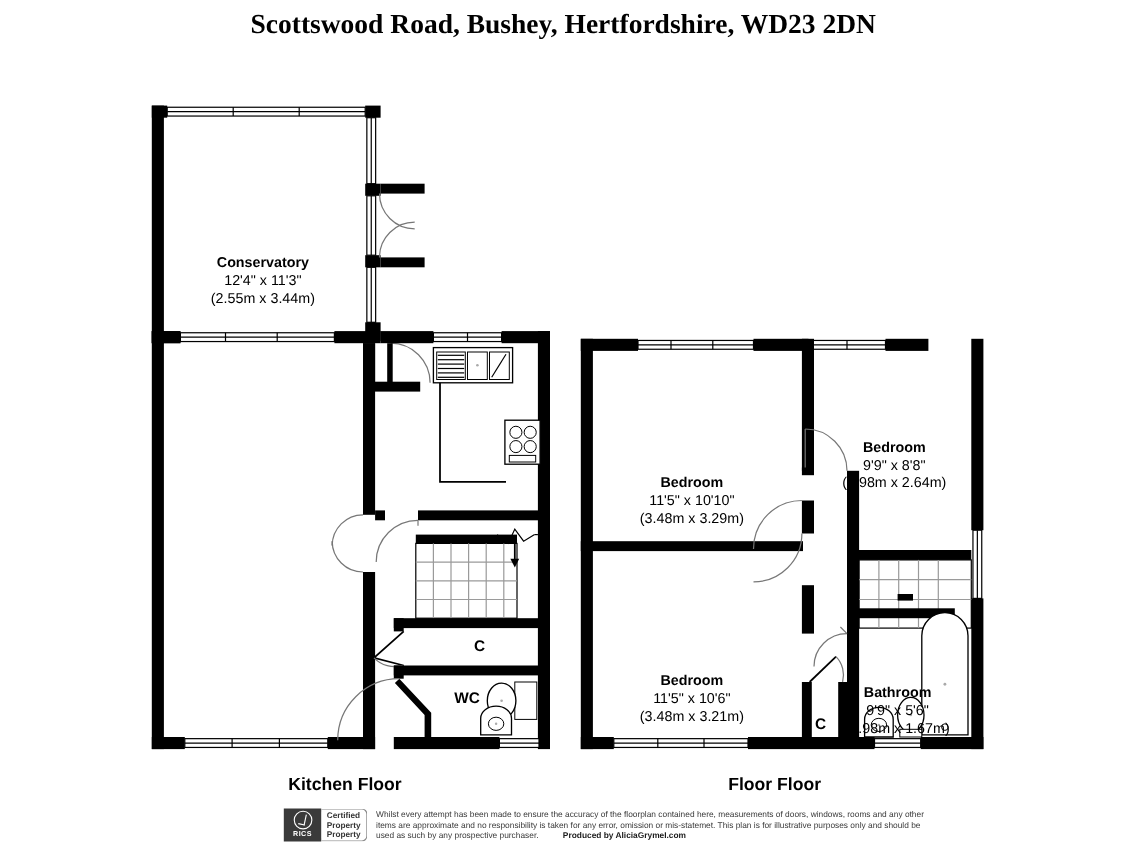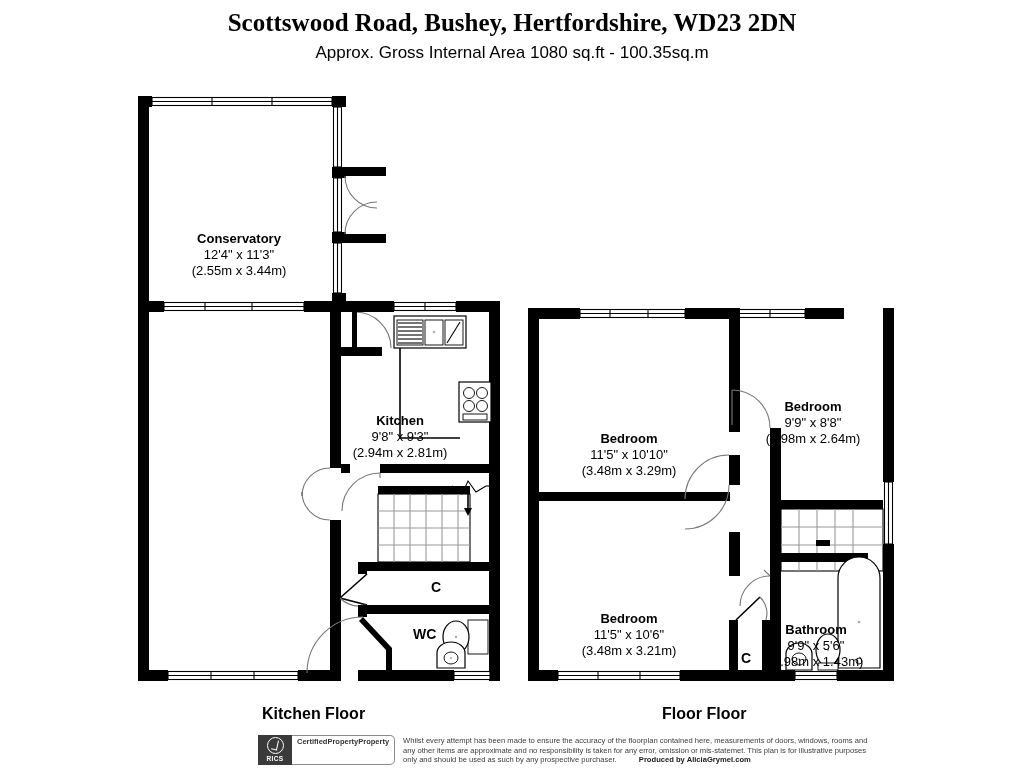--- a/index.html
+++ b/index.html
@@ -153,40 +153,39 @@
   .rics-text {
     border: 1px solid #8a8a8a;
     border-left: none;
     border-radius: 0 5px 5px 0;
     padding: 2px 5px 0 5px;
     font-size: 7.5px;
     line-height: 8.6px;
     font-weight: bold;
     color: #333333;
     display: flex;
-    flex-direction: row;
+    flex-direction: column;
     justify-content: center;
   }
   .disclaimer {
     font-size: 7.6px;
     line-height: 9.6px;
     color: #3b3b3b;
     max-width: 500px;
     padding-top: 1px;
   }
   .disclaimer b { font-weight: bold; color: #1a1a1a; margin-left: 20px; }
 </style>
 </head>
 <body>
 
 <div id="page">
 
   <div class="header">
     <div class="title">Scottswood Road, Bushey, Hertfordshire, WD23 2DN</div>
-    <div class="subtitle">Approx. Gross Internal Area   1080 sq.ft - 100.35sq.m</div>
   </div>
 
   <svg class="plan" viewBox="0 0 1024 768">
 
     <g>
 
       <rect class="wall" x="138" y="96" width="11" height="216"></rect>
 
       <rect class="wall" x="138" y="96" width="14" height="11"></rect>
       <rect class="wall" x="332" y="96" width="14" height="11"></rect>
@@ -404,25 +403,20 @@
       <path class="swing" d="M 760 597 A 24 24 0 0 1 766 620"></path>
     </g>
   </svg>
 
   <div class="room-label" id="lbl-conservatory" style="left:176px; top:183px; width:126px;">
     <span class="rname">Conservatory</span>
     <span class="rdim">12'4" x 11'3"</span>
     <span class="rdimm">(2.55m x 3.44m)</span>
   </div>
 
-  <div class="room-label" id="lbl-kitchen" style="left:336px; top:365px; width:128px;">
-    <span class="rname">Kitchen</span>
-    <span class="rdim">9'8" x 9'3"</span>
-    <span class="rdimm">(2.94m x 2.81m)</span>
-  </div>
 
 
   <div class="mini-label" id="lbl-c-ground" style="left:431px; top:579px;">C</div>
 
   <div class="mini-label" id="lbl-wc" style="left:413px; top:626px;">WC</div>
 
   <div class="room-label" id="lbl-bed1" style="left:568px; top:383px; width:122px;">
     <span class="rname">Bedroom</span>
     <span class="rdim">11'5" x 10'10"</span>
     <span class="rdimm">(3.48m x 3.29m)</span>
@@ -436,21 +430,21 @@
 
   <div class="room-label" id="lbl-bed3" style="left:568px; top:563px; width:122px;">
     <span class="rname">Bedroom</span>
     <span class="rdim">11'5" x 10'6"</span>
     <span class="rdimm">(3.48m x 3.21m)</span>
   </div>
 
   <div class="room-label" id="lbl-bath" style="left:755px; top:574px; width:122px;">
     <span class="rname">Bathroom</span>
     <span class="rdim">9'9" x 5'6"</span>
-    <span class="rdimm">(2.98m x 1.43m)</span>
+    <span class="rdimm">(2.98m x 1.67m)</span>
   </div>
 
   <div class="mini-label" id="lbl-c-first" style="left:741px; top:650px;">C</div>
 
   <div class="floor-caption" id="ground-floor-caption">Kitchen Floor</div>
   <div class="floor-caption" id="first-floor-caption">Floor Floor</div>
 
   <div class="footer">
     <div class="rics-badge">
       <div class="rics-mark">

